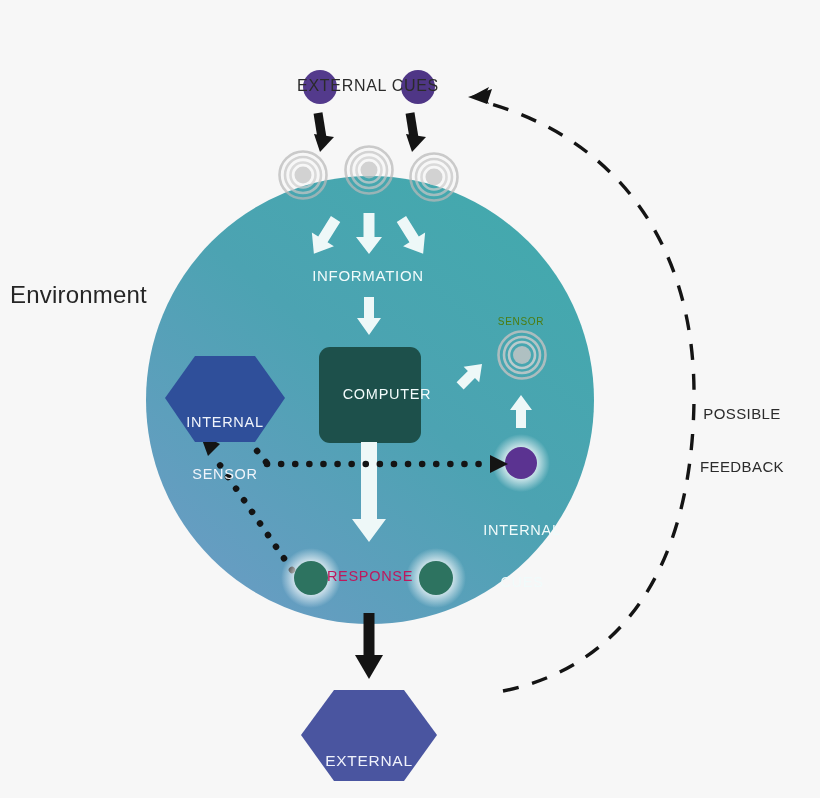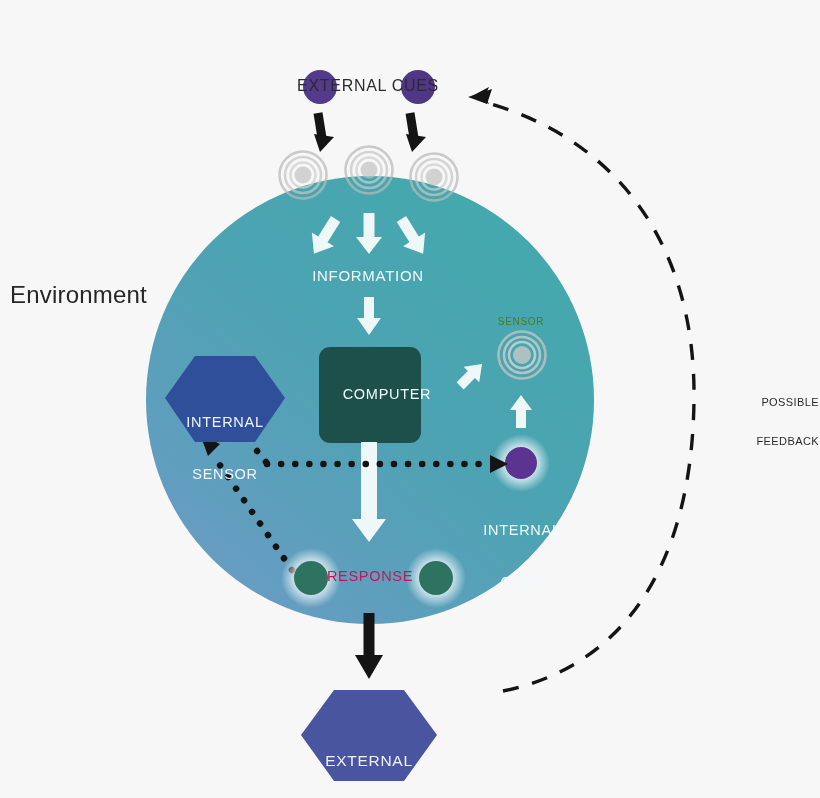--- a/index.html
+++ b/index.html
@@ -102,26 +102,26 @@
     color: #f0f2fb;
   }
   #label-response {
     left: 315px; top: 568px;
     width: 110px;
     font-size: 14.5px;
     letter-spacing: 0.7px;
     color: #be185d;
   }
   #label-possible-feedback {
-    left: 707px; top: 370px;
+    left: 686px; top: 370px;
     width: 112px;
-    font-size: 11px;
+    font-size: 15px;
     letter-spacing: 0.4px;
     color: #2b2b2b;
-    text-align: right;
+    text-align: center;
   }
 </style>
 </head>
 <body>
 
 <div id="diagram-root">
 
   <svg class="diagram" viewBox="0 0 820 798">
     <defs>
       <linearGradient id="systemGrad" x1="0.85" y1="0.06" x2="0.12" y2="0.95">

